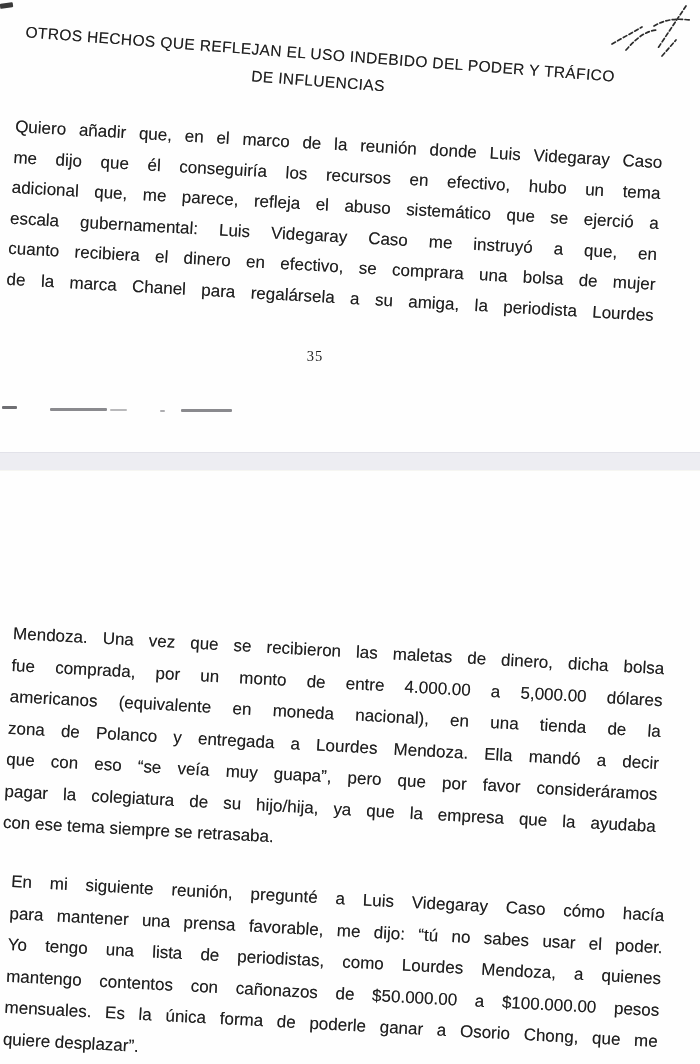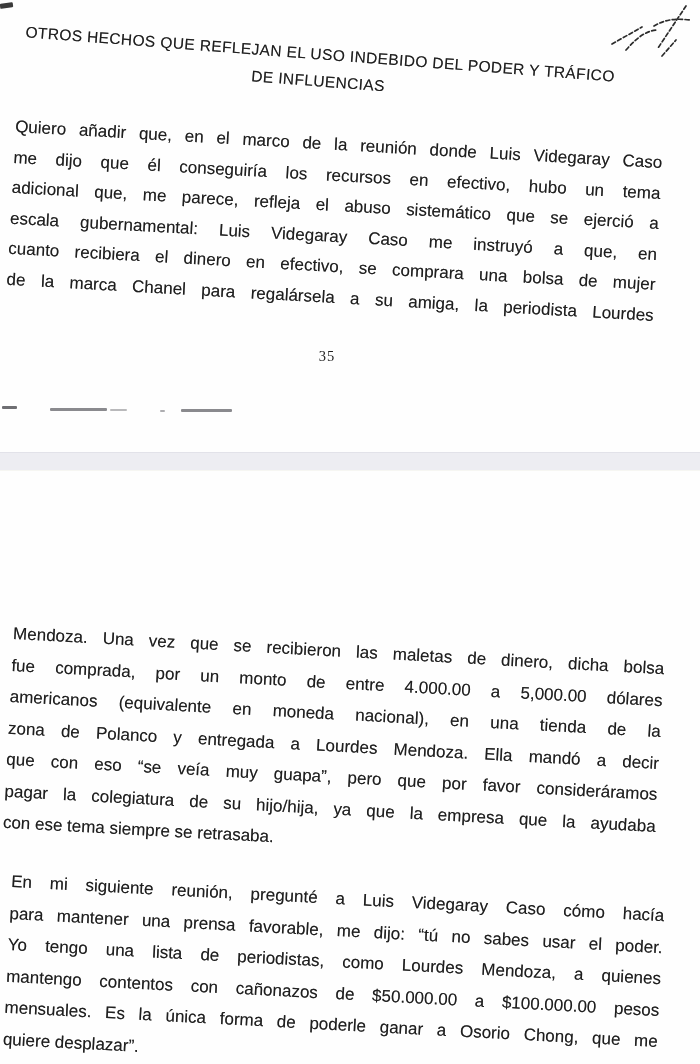--- a/index.html
+++ b/index.html
@@ -66,21 +66,20 @@
     text-align-last: left;
   }
   .pageno-row {
     position: absolute;
     left: 0; top: 348px;
     width: 630px;
     text-align: center;
     font-family: "Liberation Serif", serif;
     font-size: 14.5px;
     letter-spacing: 1px;
-    padding-left: 12px;
   }
   .smudges { position: absolute; left: 0; top: 0; }
   .smudge {
     position: absolute;
     background: #8a8a8e;
     border-radius: 1px;
   }
   .smudge.a { left: 2px;   top: 406px; width: 15px; height: 3px; background: #6f6f73; }
   .smudge.b { left: 50px;  top: 408px; width: 57px; height: 2.6px; }
   .smudge.c { left: 110px; top: 409px; width: 17px; height: 2px; opacity: .6; }

